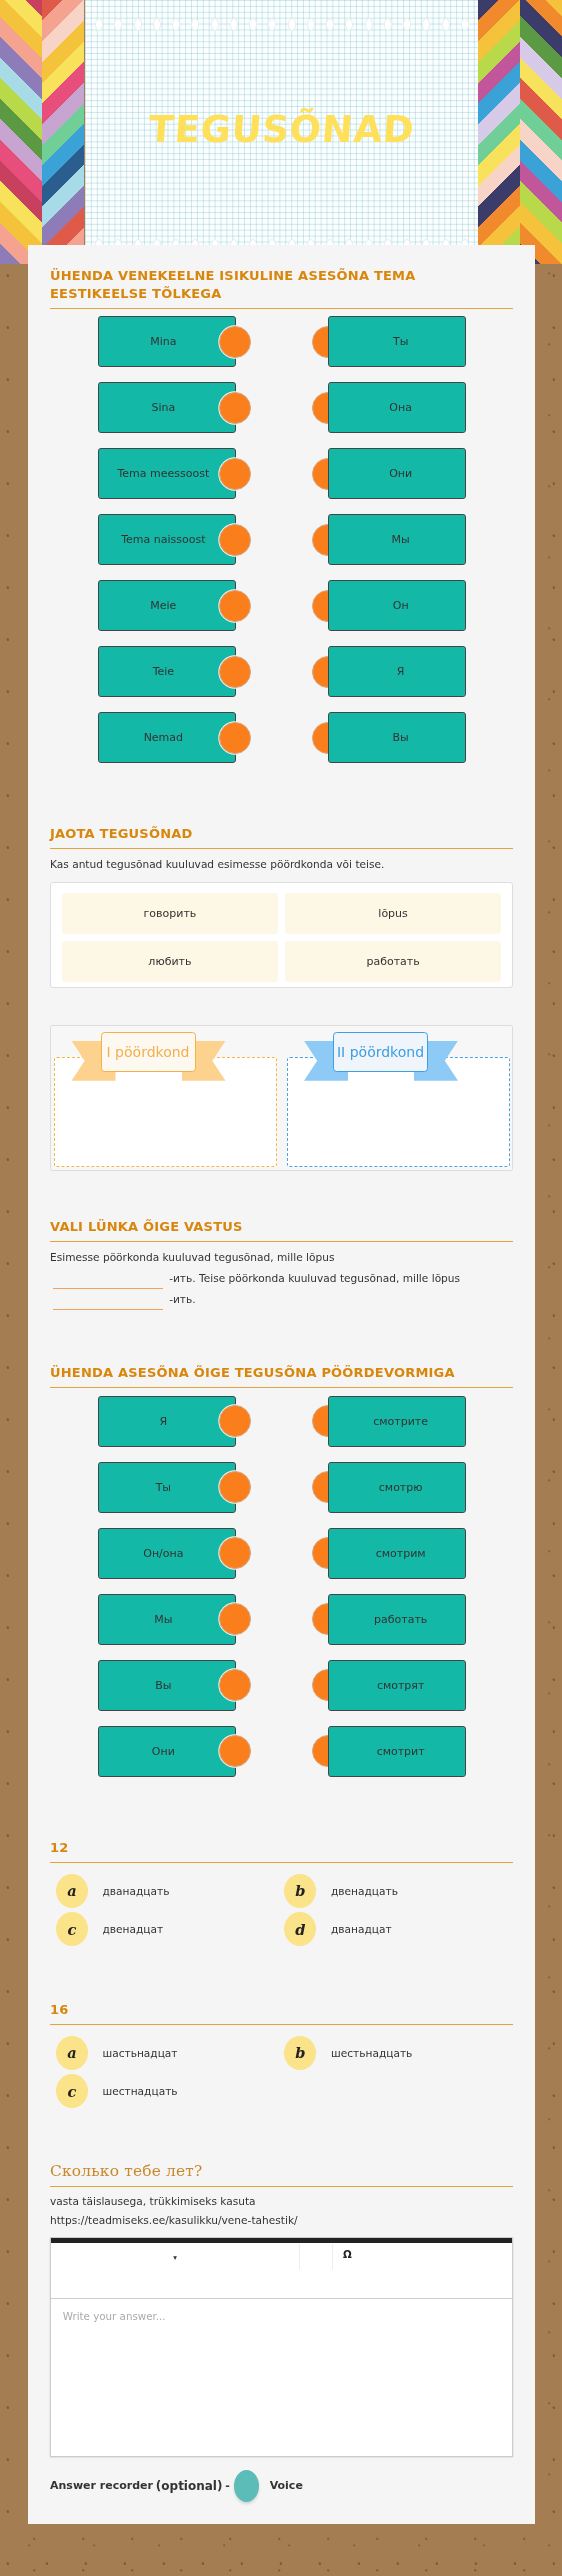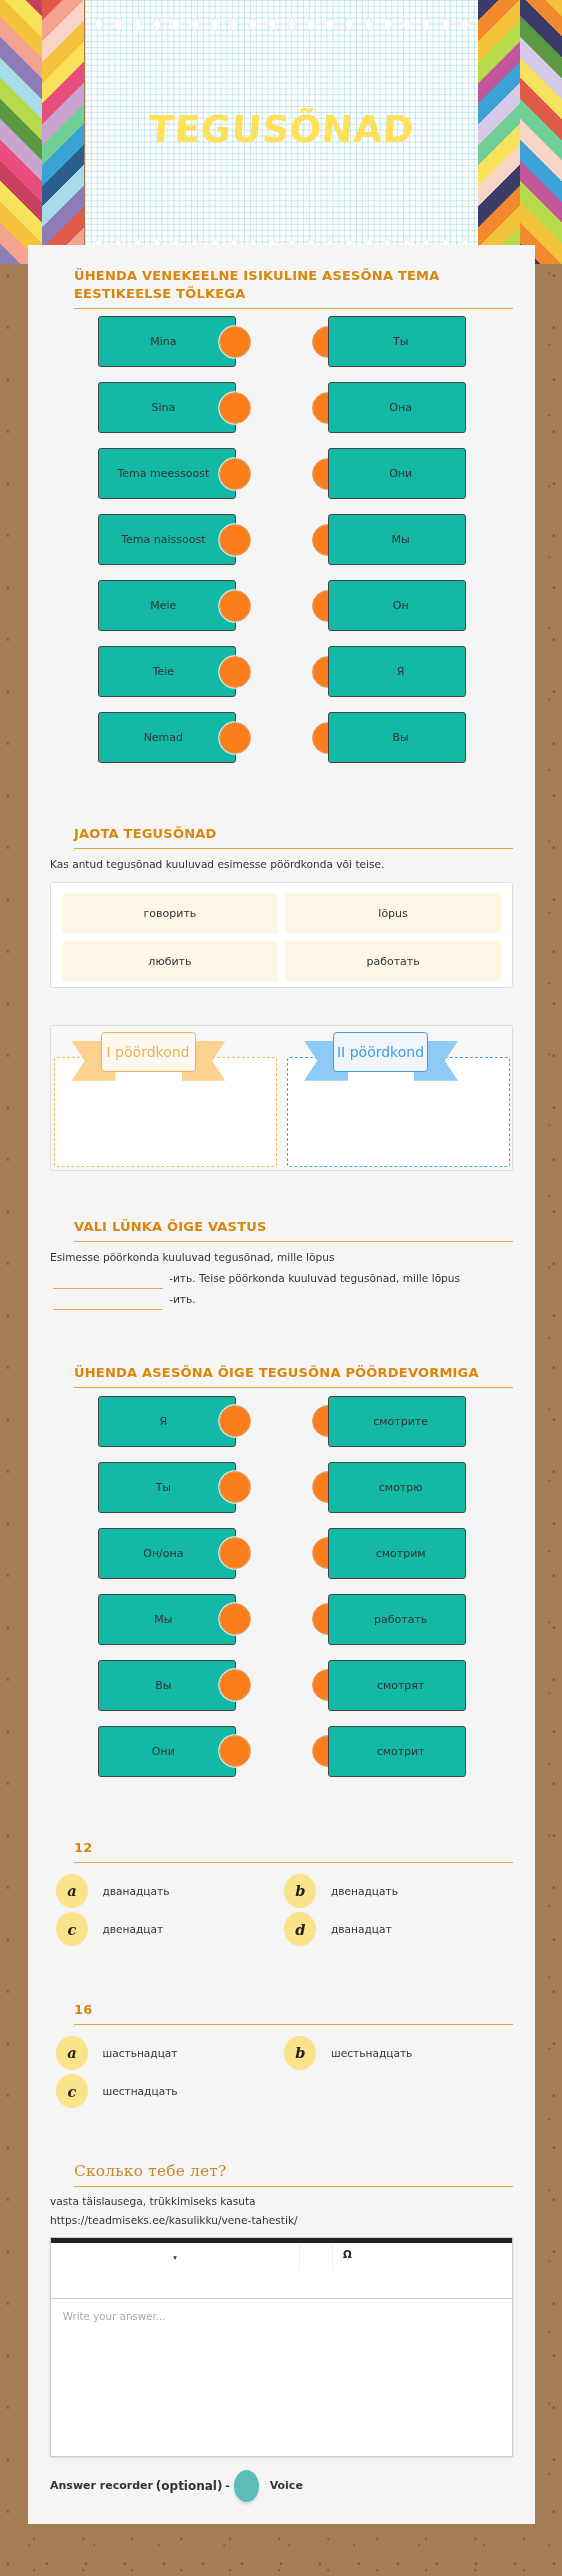--- a/index.html
+++ b/index.html
@@ -68,21 +68,20 @@
   .panel {
     position: absolute; left: 28px; top: 245px; width: 507px; height: 2279px;
     background: #f5f5f5;
   }
   .section { position: absolute; left: 22px; width: 463px; }
   .sec-title {
     font-family: "DejaVu Sans", sans-serif; font-weight: bold; text-transform: uppercase;
     color: #d9860c; font-size: 13px; line-height: 17.6px; letter-spacing: 0.2px;
     padding-bottom: 5.9px; border-bottom: 1.5px solid #e4a23a;
     transform-origin: left; 
-    margin-left: 24px;
   }
   .sec-title.serif { font-family: "DejaVu Serif", serif; font-weight: normal; text-transform: none; color: #c9872c; font-size: 15.4px; }
   .desc { font-size: 10.6px; color: #333; line-height: 20.5px; margin-top: 4.4px; }
   
   .match-rows { margin-top: 7.3px; }
   .match-row { position: relative; height: 66px; }
   .mbox {
     position: absolute; top: 0; width: 138px; height: 51px;
     background: #14b8a6; border: 0.7px solid #444; border-radius: 2.9px;
     display: flex; align-items: center; justify-content: center;

